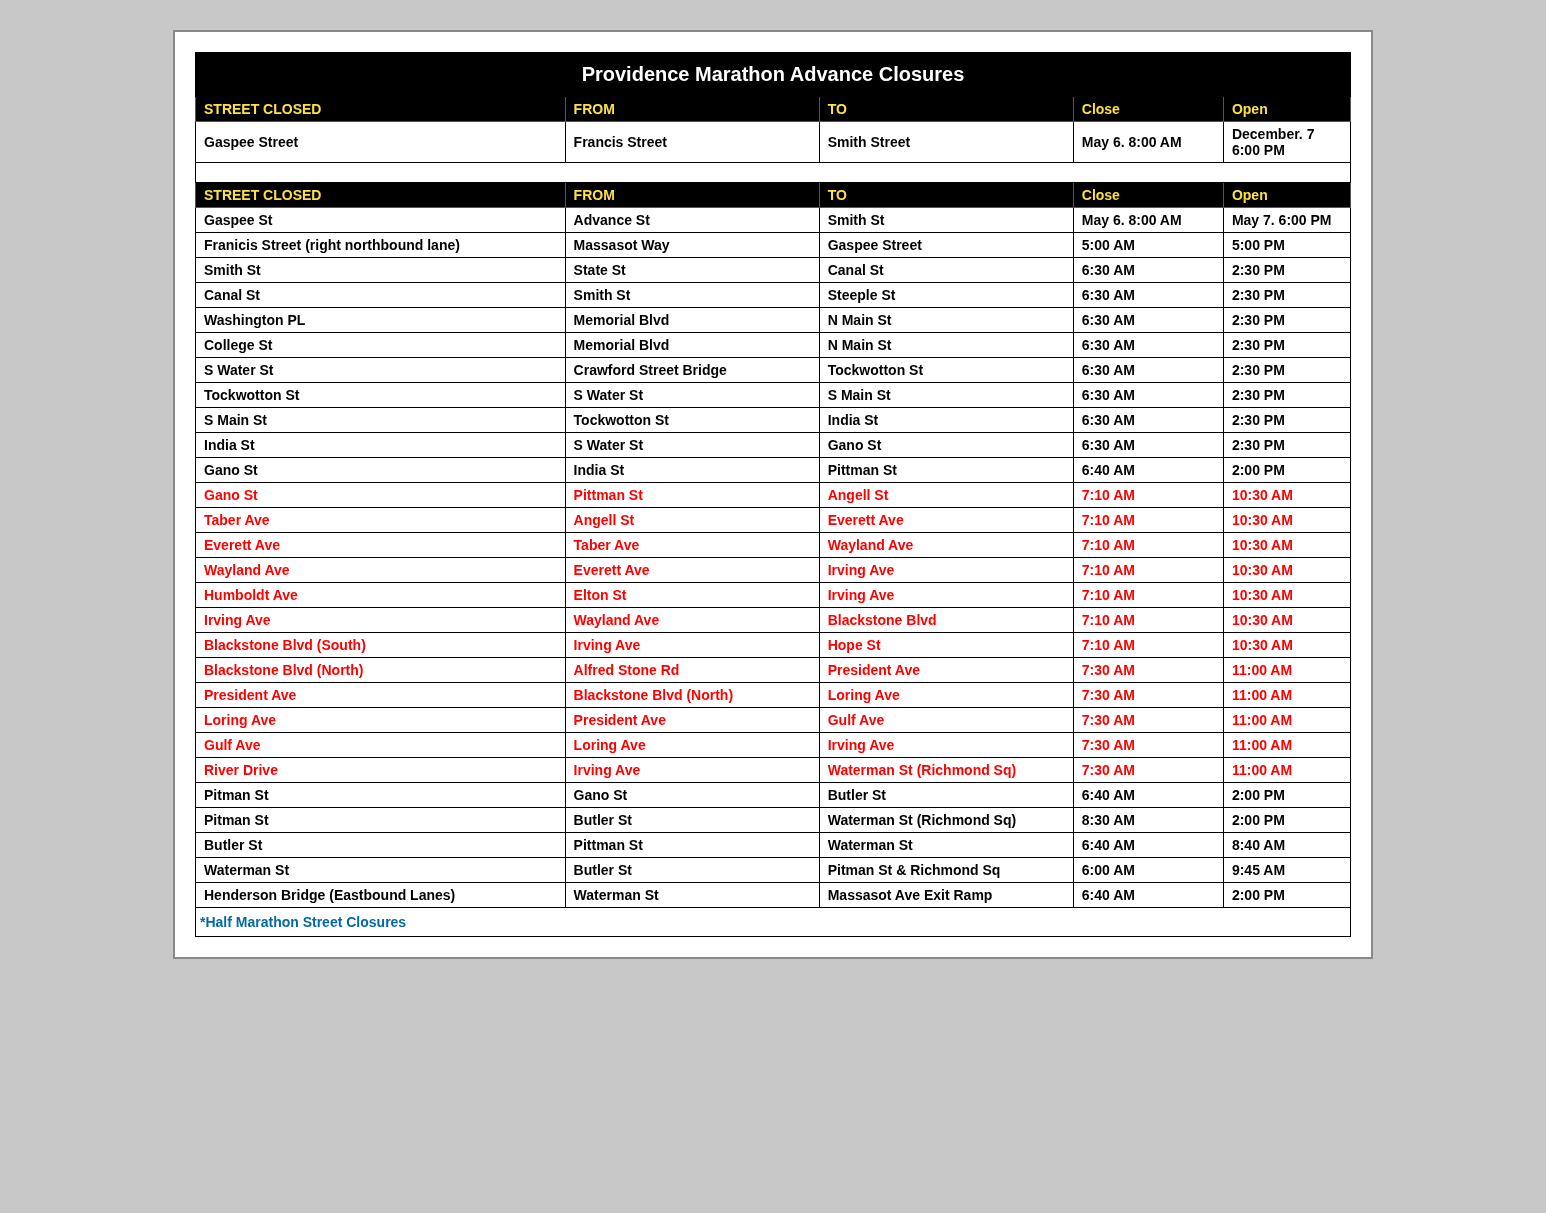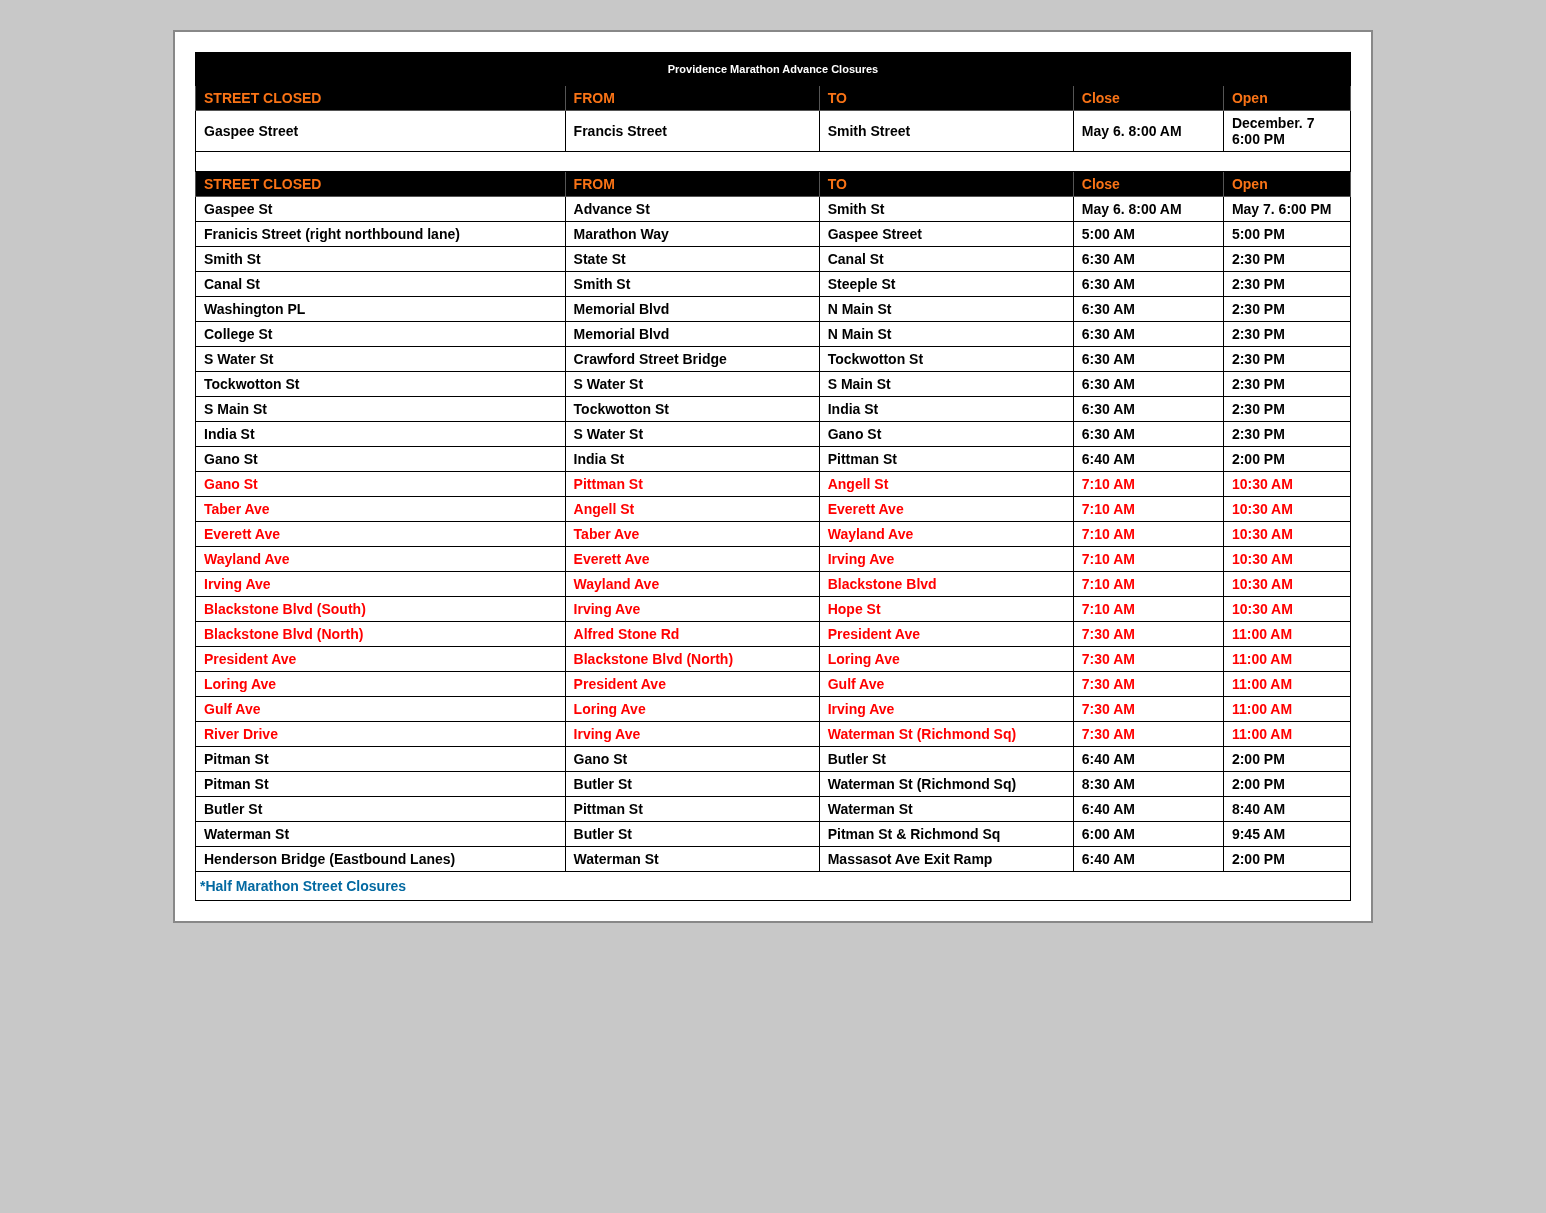--- a/index.html
+++ b/index.html
@@ -27,26 +27,26 @@
     th, td {
       border: 1px solid #000;
       padding: 4px 8px;
       vertical-align: middle;
     }
     .section-header {
       background: #000;
       color: #fff;
       text-align: center;
       font-weight: bold;
-      font-size: 11px;
+      font-size: 20px;
       padding: 10px;
     }
     .col-header {
       background: #000;
-      color: #f97316;
+      color: #fde047;
       font-weight: bold;
       font-size: 14px;
       border: 1px solid #555;
     }
     .col-street { width: 32%; }
     .col-from { width: 22%; }
     .col-to { width: 22%; }
     .col-close { width: 13%; }
     .col-open { width: 11%; }
     .red { color: red; font-weight: bold; }
@@ -100,21 +100,21 @@
 
       <tr>
           <td class="bold">Gaspee St</td>
           <td class="bold">Advance St</td>
           <td class="bold">Smith St</td>
           <td class="bold">May 6. 8:00 AM</td>
           <td class="bold">May 7. 6:00 PM</td>
         </tr>
         <tr>
           <td class="bold">Franicis Street (right northbound lane)</td>
-          <td class="bold">Marathon Way</td>
+          <td class="bold">Massasot Way</td>
           <td class="bold">Gaspee Street</td>
           <td class="bold">5:00 AM</td>
           <td class="bold">5:00 PM</td>
         </tr>
         <tr>
           <td class="bold">Smith St</td>
           <td class="bold">State St</td>
           <td class="bold">Canal St</td>
           <td class="bold">6:30 AM</td>
           <td class="bold">2:30 PM</td>
@@ -197,20 +197,27 @@
           <td class="red">10:30 AM</td>
         </tr>
         <tr>
           <td class="red">Wayland Ave</td>
           <td class="red">Everett Ave</td>
           <td class="red">Irving Ave</td>
           <td class="red">7:10 AM</td>
           <td class="red">10:30 AM</td>
         </tr>
         <tr>
+          <td class="red">Humboldt Ave</td>
+          <td class="red">Elton St</td>
+          <td class="red">Irving Ave</td>
+          <td class="red">7:10 AM</td>
+          <td class="red">10:30 AM</td>
+        </tr>
+        <tr>
           <td class="red">Irving Ave</td>
           <td class="red">Wayland Ave</td>
           <td class="red">Blackstone Blvd</td>
           <td class="red">7:10 AM</td>
           <td class="red">10:30 AM</td>
         </tr>
         <tr>
           <td class="red">Blackstone Blvd (South)</td>
           <td class="red">Irving Ave</td>
           <td class="red">Hope St</td>

